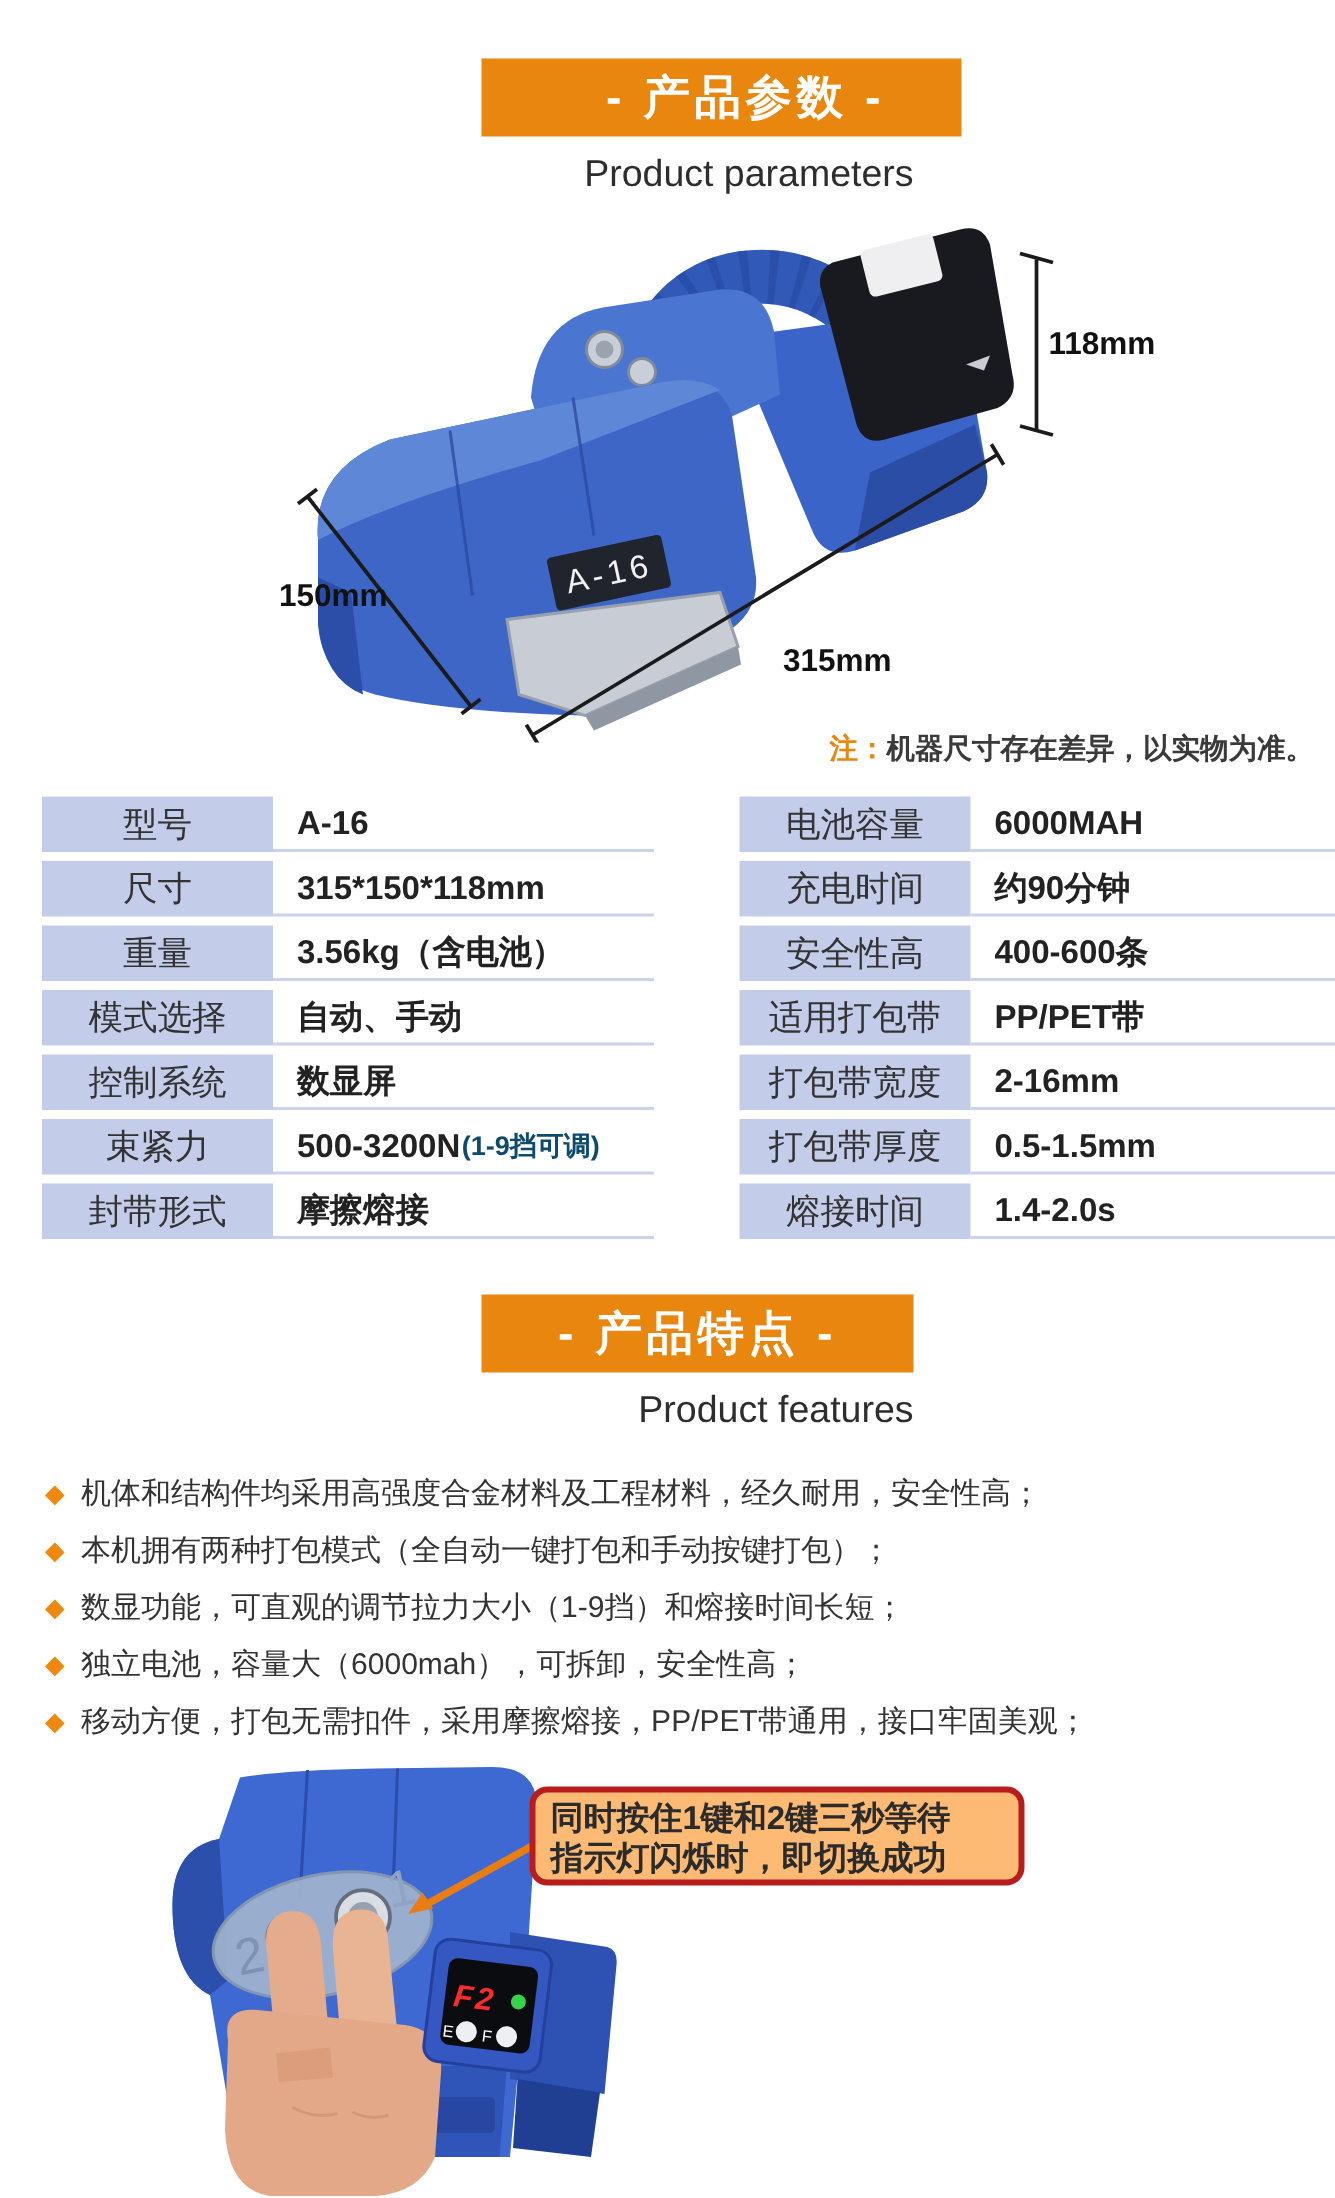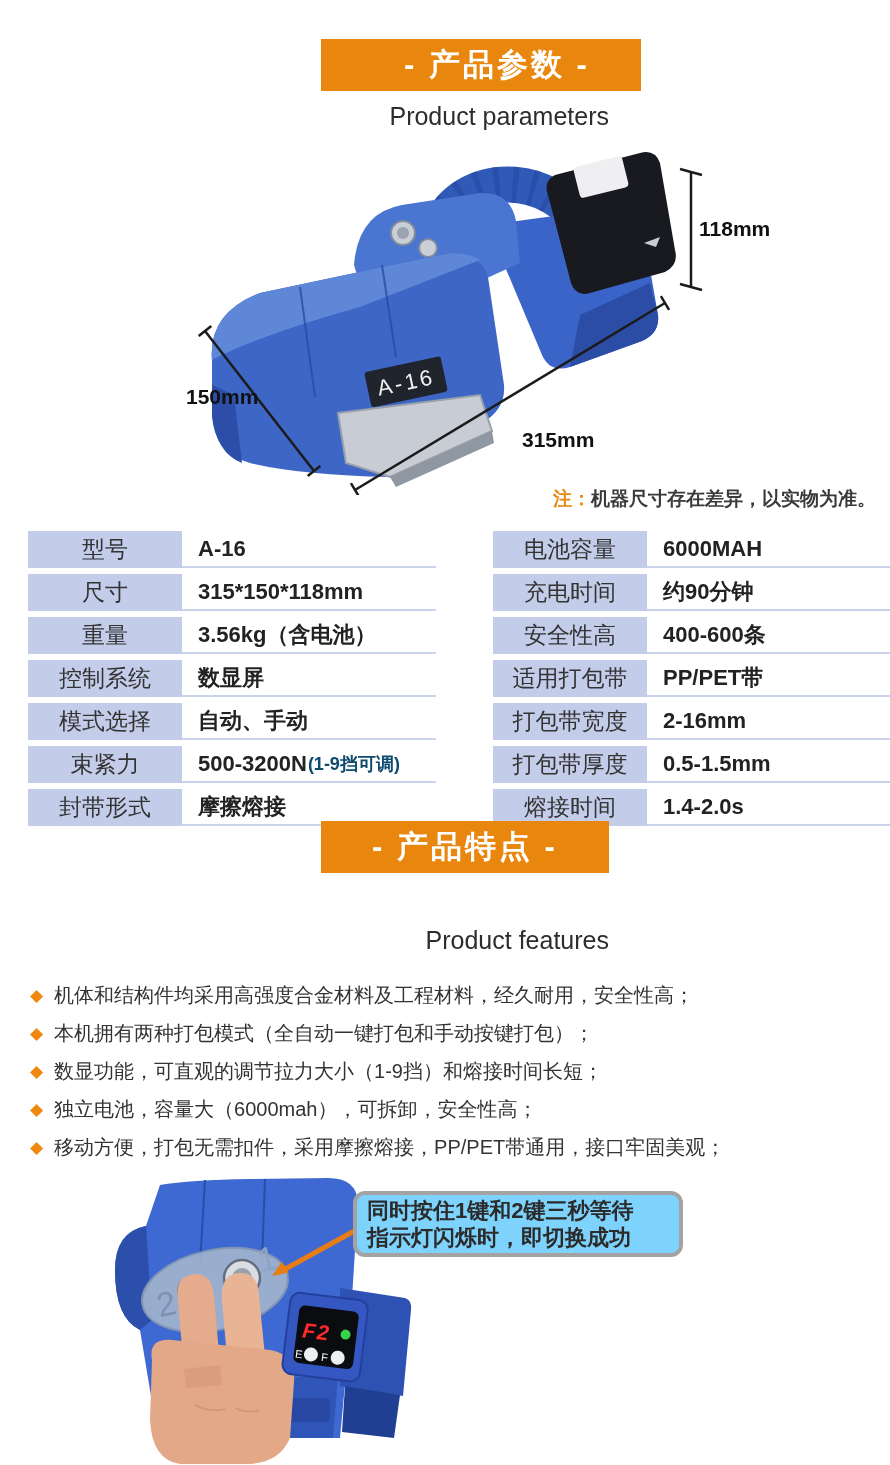--- a/index.html
+++ b/index.html
@@ -9,21 +9,21 @@
   }
   #page{position:absolute;left:0;top:0;width:890px;height:1465px;}
 
   
   .banner{
     position:absolute;left:321px;width:288px;height:52px;background:#E8860D;
     color:#ffffff;font-size:31px;font-weight:bold;letter-spacing:3px;
     display:flex;align-items:center;justify-content:center;white-space:nowrap;
   }
   #banner-params{top:39px;padding-left:32px;}
-  #banner-features{top:821px;}
+  #banner-features{top:863px;}
   .subtitle{
     position:absolute;left:321px;width:288px;text-align:right;
     font-size:25px;color:#2d2d2d;white-space:nowrap;
   }
   #subtitle-params{top:102px;}
   #subtitle-features{top:926px;}
 
   
   #product-figure{position:absolute;left:150px;top:145px;width:620px;height:350px;}
   #note{
@@ -50,22 +50,22 @@
 
   
   #features-list{position:absolute;left:30px;top:976px;width:842px;}
   .feat{display:flex;align-items:center;height:38px;font-size:20px;color:#333333;white-space:nowrap;}
   .feat .diamond{color:#F0870E;font-size:17px;margin-right:11px;line-height:1;}
 
   
   #instruction-figure{position:absolute;left:100px;top:1170px;width:580px;height:295px;}
   #callout{
     position:absolute;left:353px;top:1191px;width:302px;height:52px;
-    background:#7dd3fc;border:4px solid #a3a3a3;border-radius:12px;
-    padding:3px 10px;display:flex;flex-direction:column;justify-content:center;
+    background:#fdba74;border:4px solid #b91c1c;border-radius:12px;
+    padding:3px 10px;display:flex;flex-direction:column;justify-content:flex-start;
   }
   .callout-line{font-size:22px;font-weight:bold;color:#2b2b2b;line-height:27px;white-space:nowrap;}
 
   svg text{font-family:"Liberation Sans","DejaVu Sans",sans-serif;}
 </style>
 </head>
 <body>
 
 <div id="page">
 
@@ -149,29 +149,29 @@
           <span>315*150*118mm</span>
         </div>
     </div>
     <div class="prow">
       <div class="plabel">重量</div>
       <div class="pvalue">
           <span>3.56kg（含电池）</span>
         </div>
     </div>
     <div class="prow">
+      <div class="plabel">模式选择</div>
+      <div class="pvalue">
+          <span>自动、手动</span>
+        </div>
+    </div>
+    <div class="prow">
       <div class="plabel">控制系统</div>
       <div class="pvalue">
           <span>数显屏</span>
-        </div>
-    </div>
-    <div class="prow">
-      <div class="plabel">模式选择</div>
-      <div class="pvalue">
-          <span>自动、手动</span>
         </div>
     </div>
     <div class="prow">
       <div class="plabel">束紧力</div>
       <div class="pvalue">
           <span>500-3200N</span>
           <span class="suffix">(1-9挡可调)</span>
         </div>
     </div>
     <div class="prow">

